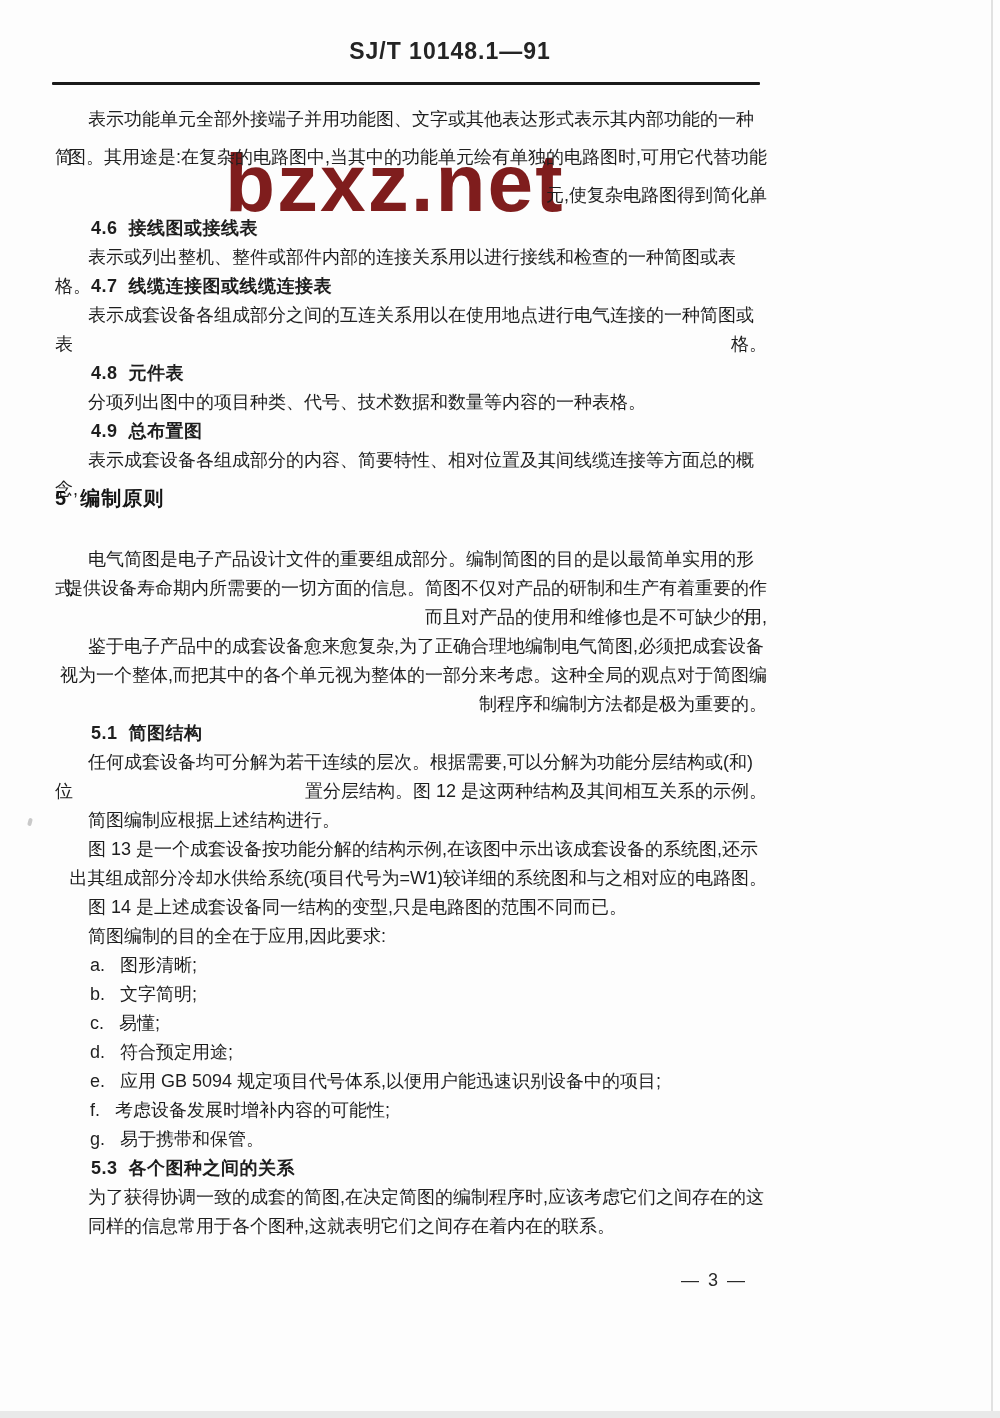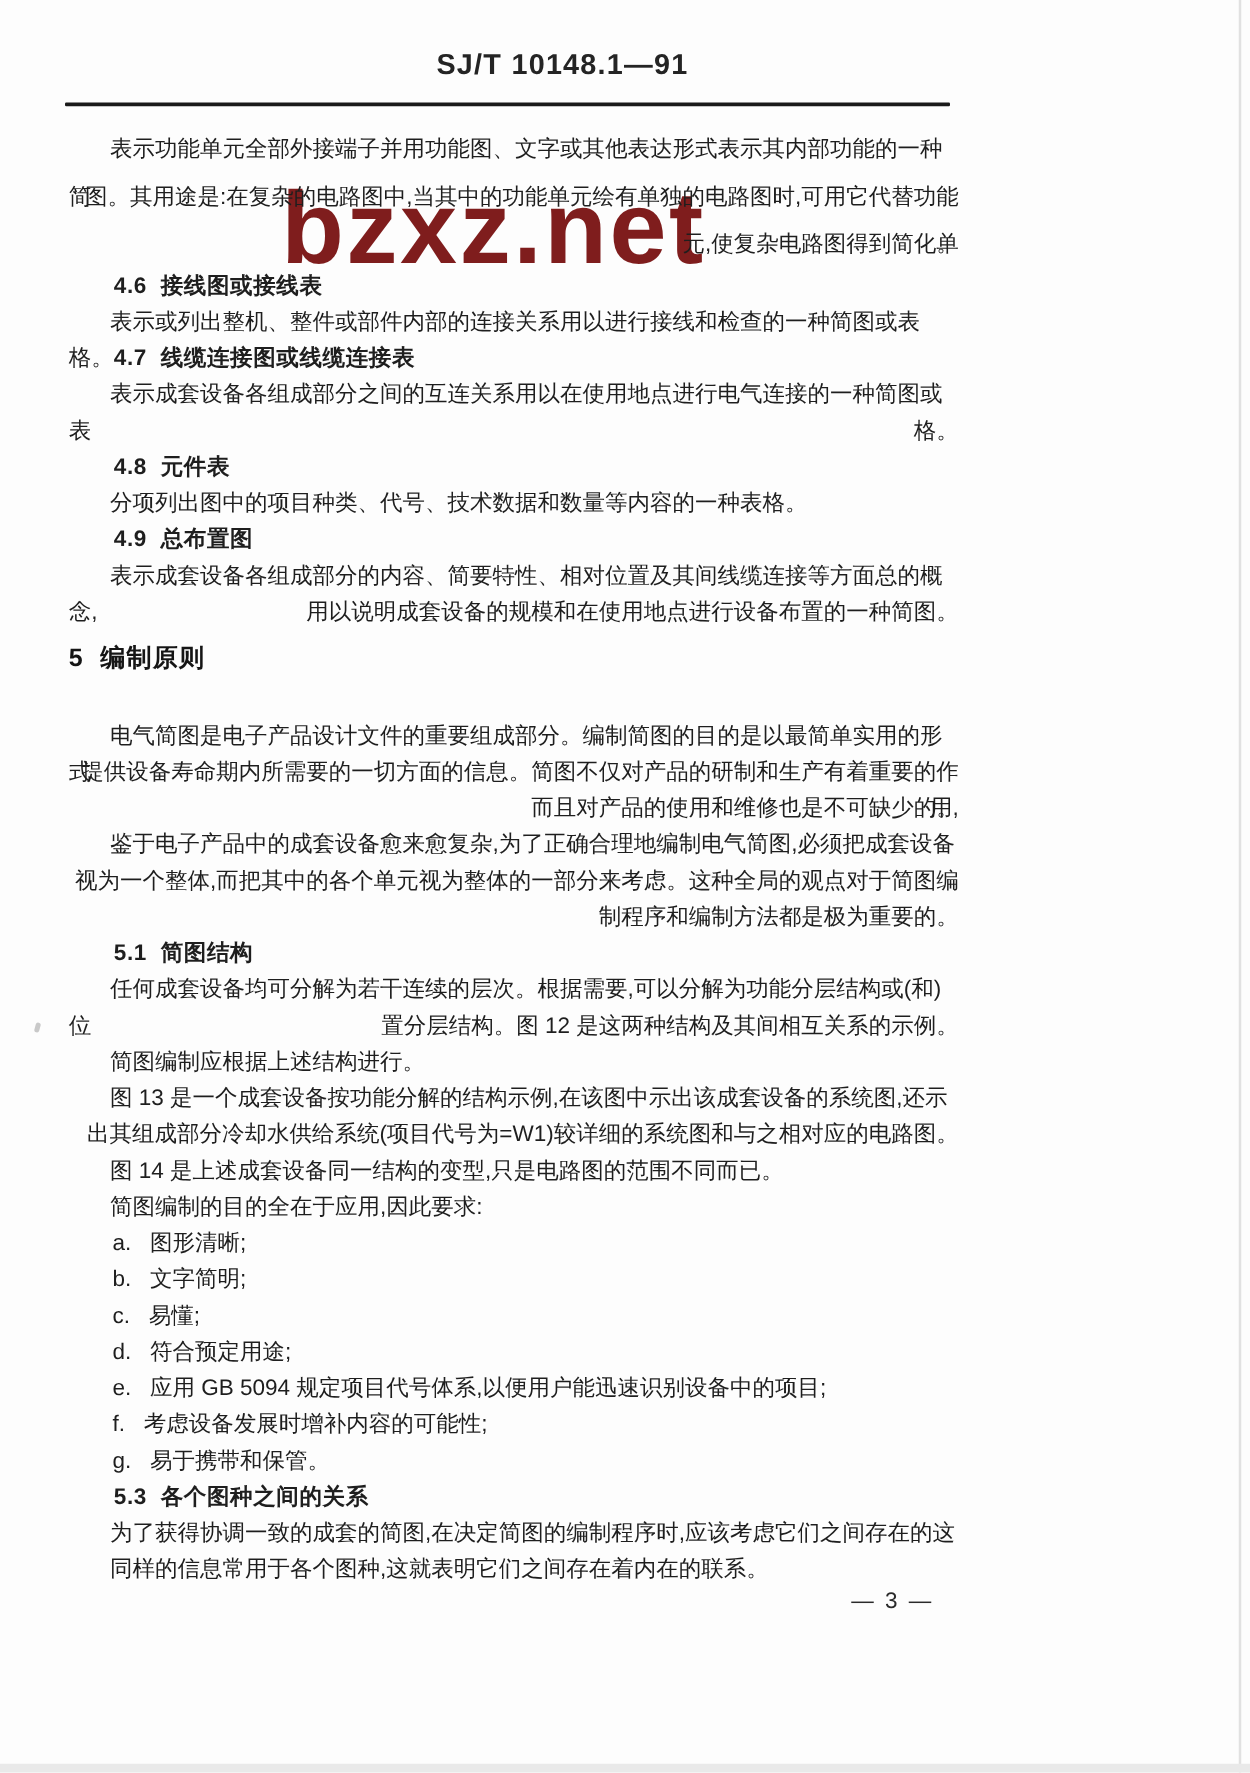--- a/index.html
+++ b/index.html
@@ -76,21 +76,20 @@
       <div class="line pc lg">元,使复杂电路图得到简化。</div>
       <div class="line h2">4.6  接线图或接线表</div>
       <div class="line pf">表示或列出整机、整件或部件内部的连接关系用以进行接线和检查的一种简图或表格。</div>
       <div class="line h2">4.7  线缆连接图或线缆连接表</div>
       <div class="line pf">表示成套设备各组成部分之间的互连关系用以在使用地点进行电气连接的一种简图或表</div>
       <div class="line pc">格。</div>
       <div class="line h2">4.8  元件表</div>
       <div class="line pf">分项列出图中的项目种类、代号、技术数据和数量等内容的一种表格。</div>
       <div class="line h2">4.9  总布置图</div>
       <div class="line pf">表示成套设备各组成部分的内容、简要特性、相对位置及其间线缆连接等方面总的概念,</div>
-      <div class="line pc">用以说明成套设备的规模和在使用地点进行设备布置的一种简图。</div>
       <div class="line h1">5  编制原则</div>
       <div class="line pf">电气简图是电子产品设计文件的重要组成部分。编制简图的目的是以最简单实用的形式</div>
       <div class="line pc">提供设备寿命期内所需要的一切方面的信息。简图不仅对产品的研制和生产有着重要的作用,</div>
       <div class="line pc">而且对产品的使用和维修也是不可缺少的。</div>
       <div class="line pf">鉴于电子产品中的成套设备愈来愈复杂,为了正确合理地编制电气简图,必须把成套设备</div>
       <div class="line pc">视为一个整体,而把其中的各个单元视为整体的一部分来考虑。这种全局的观点对于简图编</div>
       <div class="line pc">制程序和编制方法都是极为重要的。</div>
       <div class="line h2">5.1  简图结构</div>
       <div class="line pf">任何成套设备均可分解为若干连续的层次。根据需要,可以分解为功能分层结构或(和)位</div>
       <div class="line pc">置分层结构。图 12 是这两种结构及其间相互关系的示例。</div>

